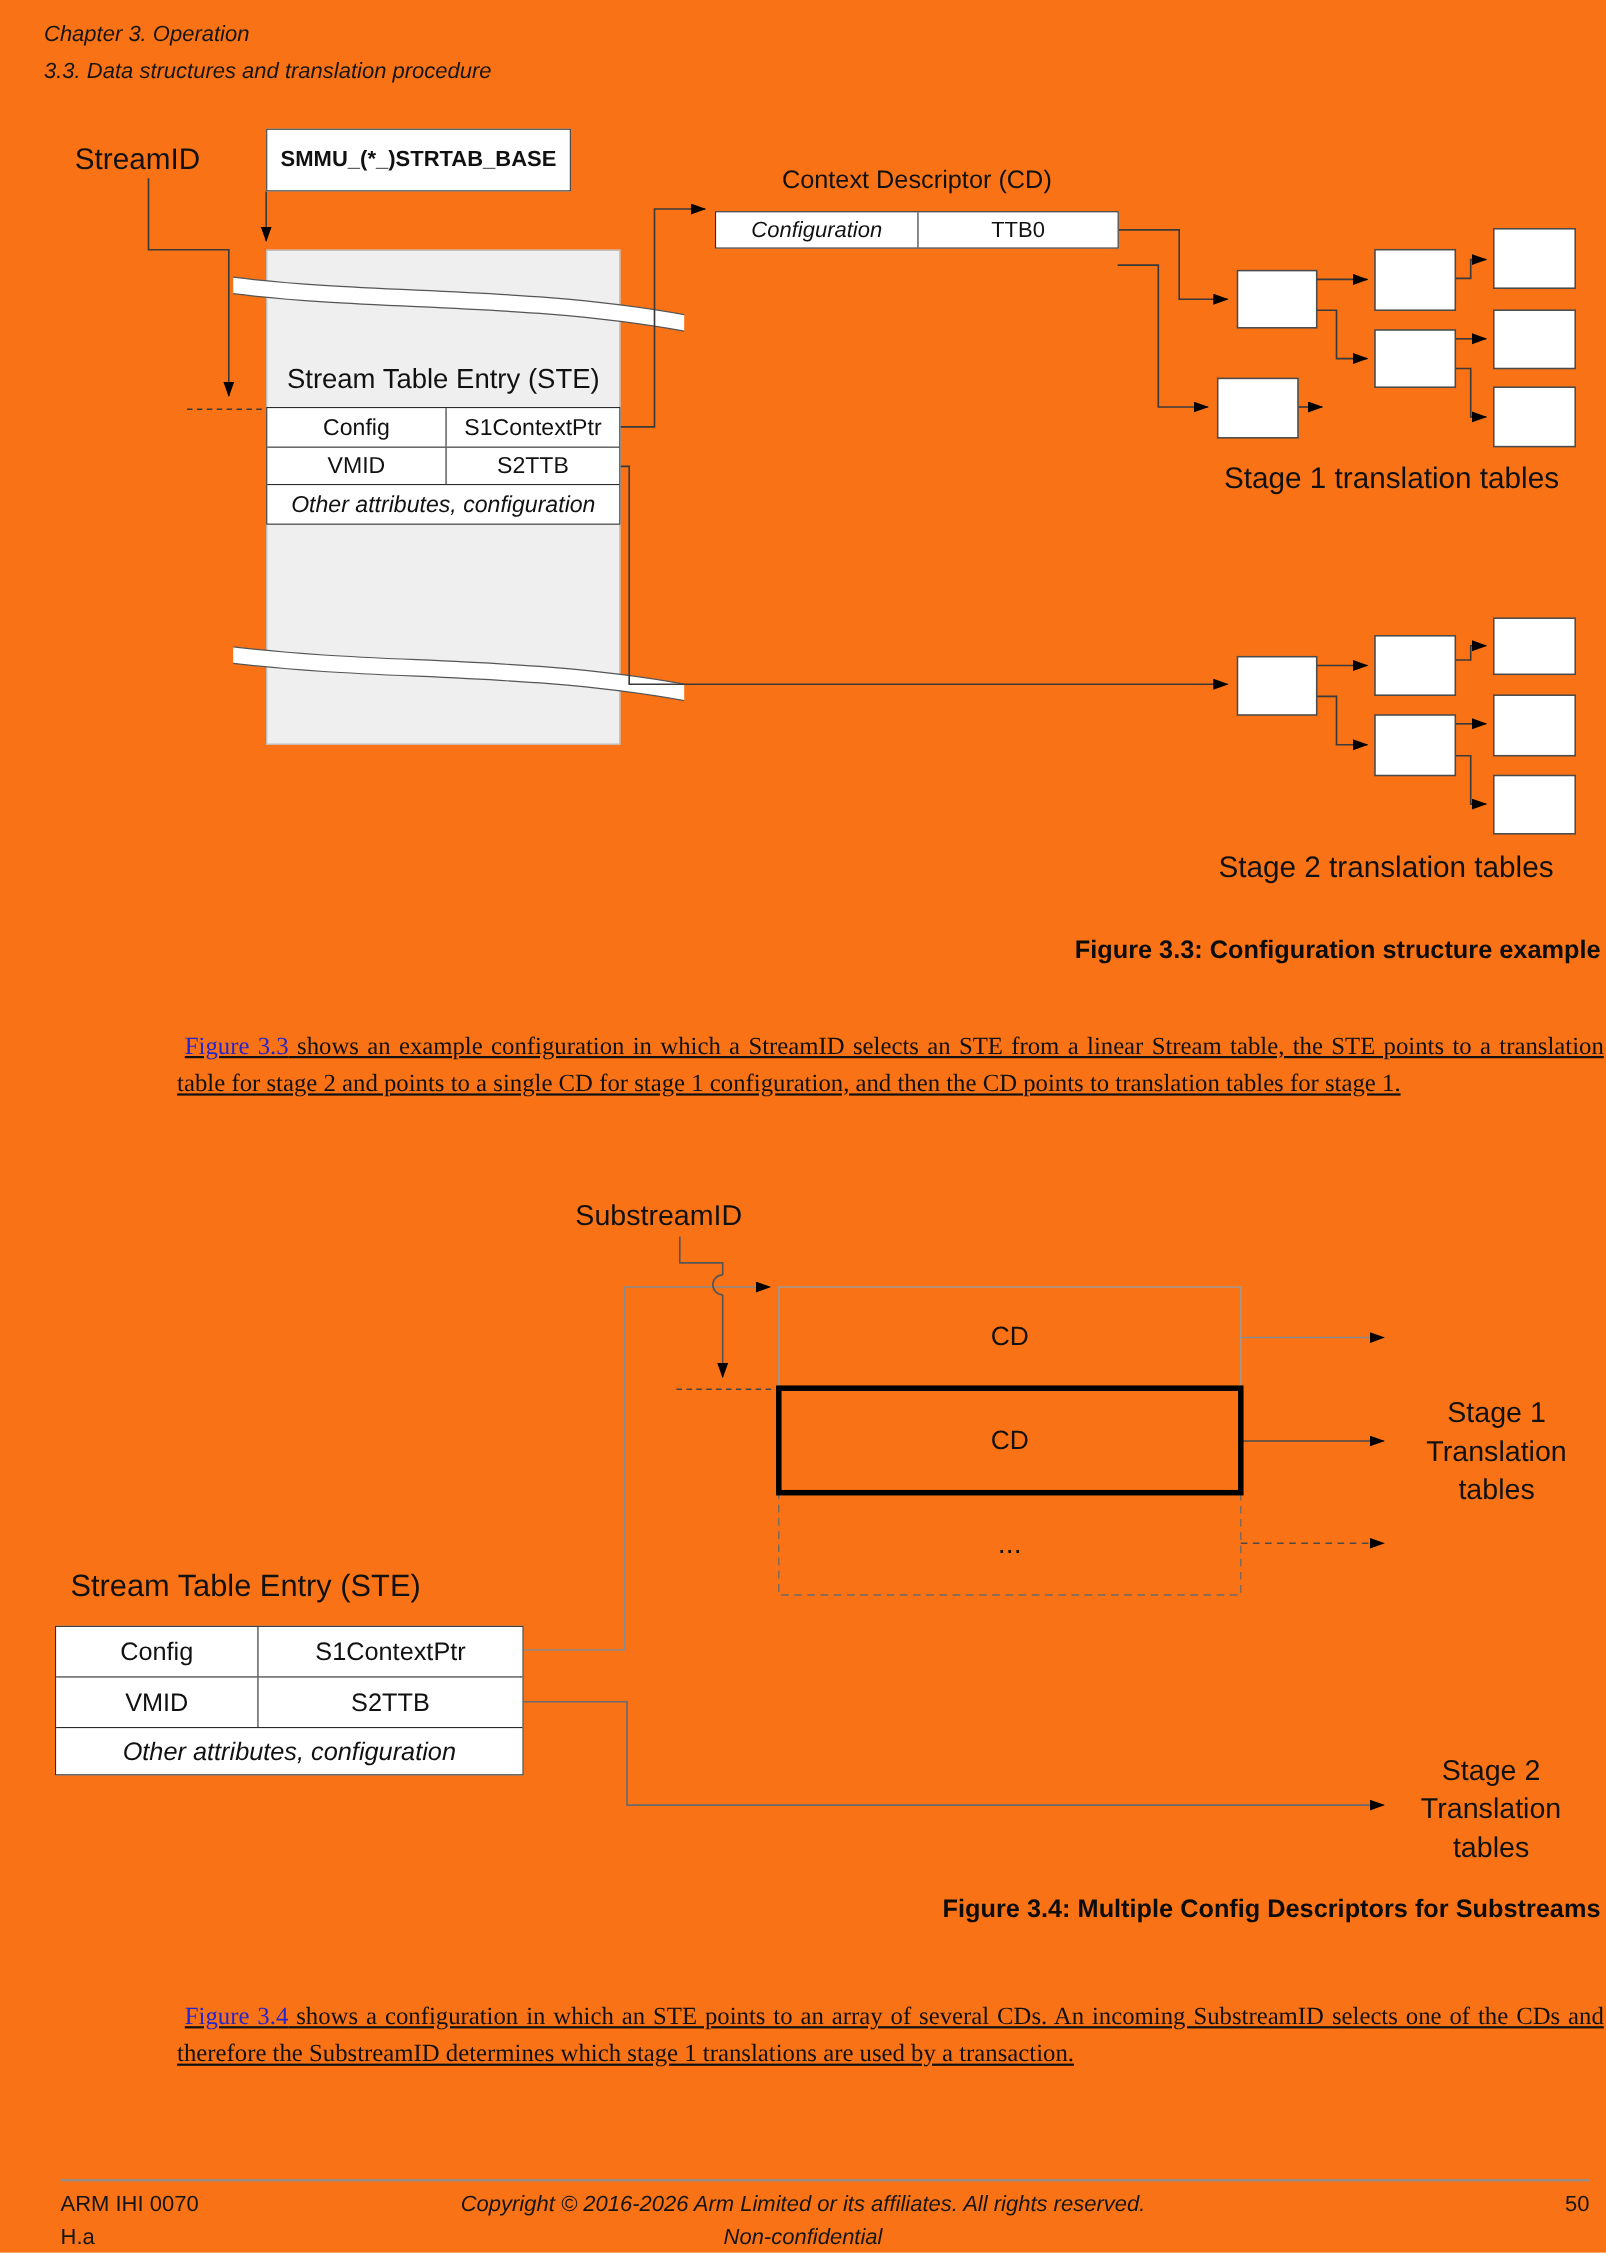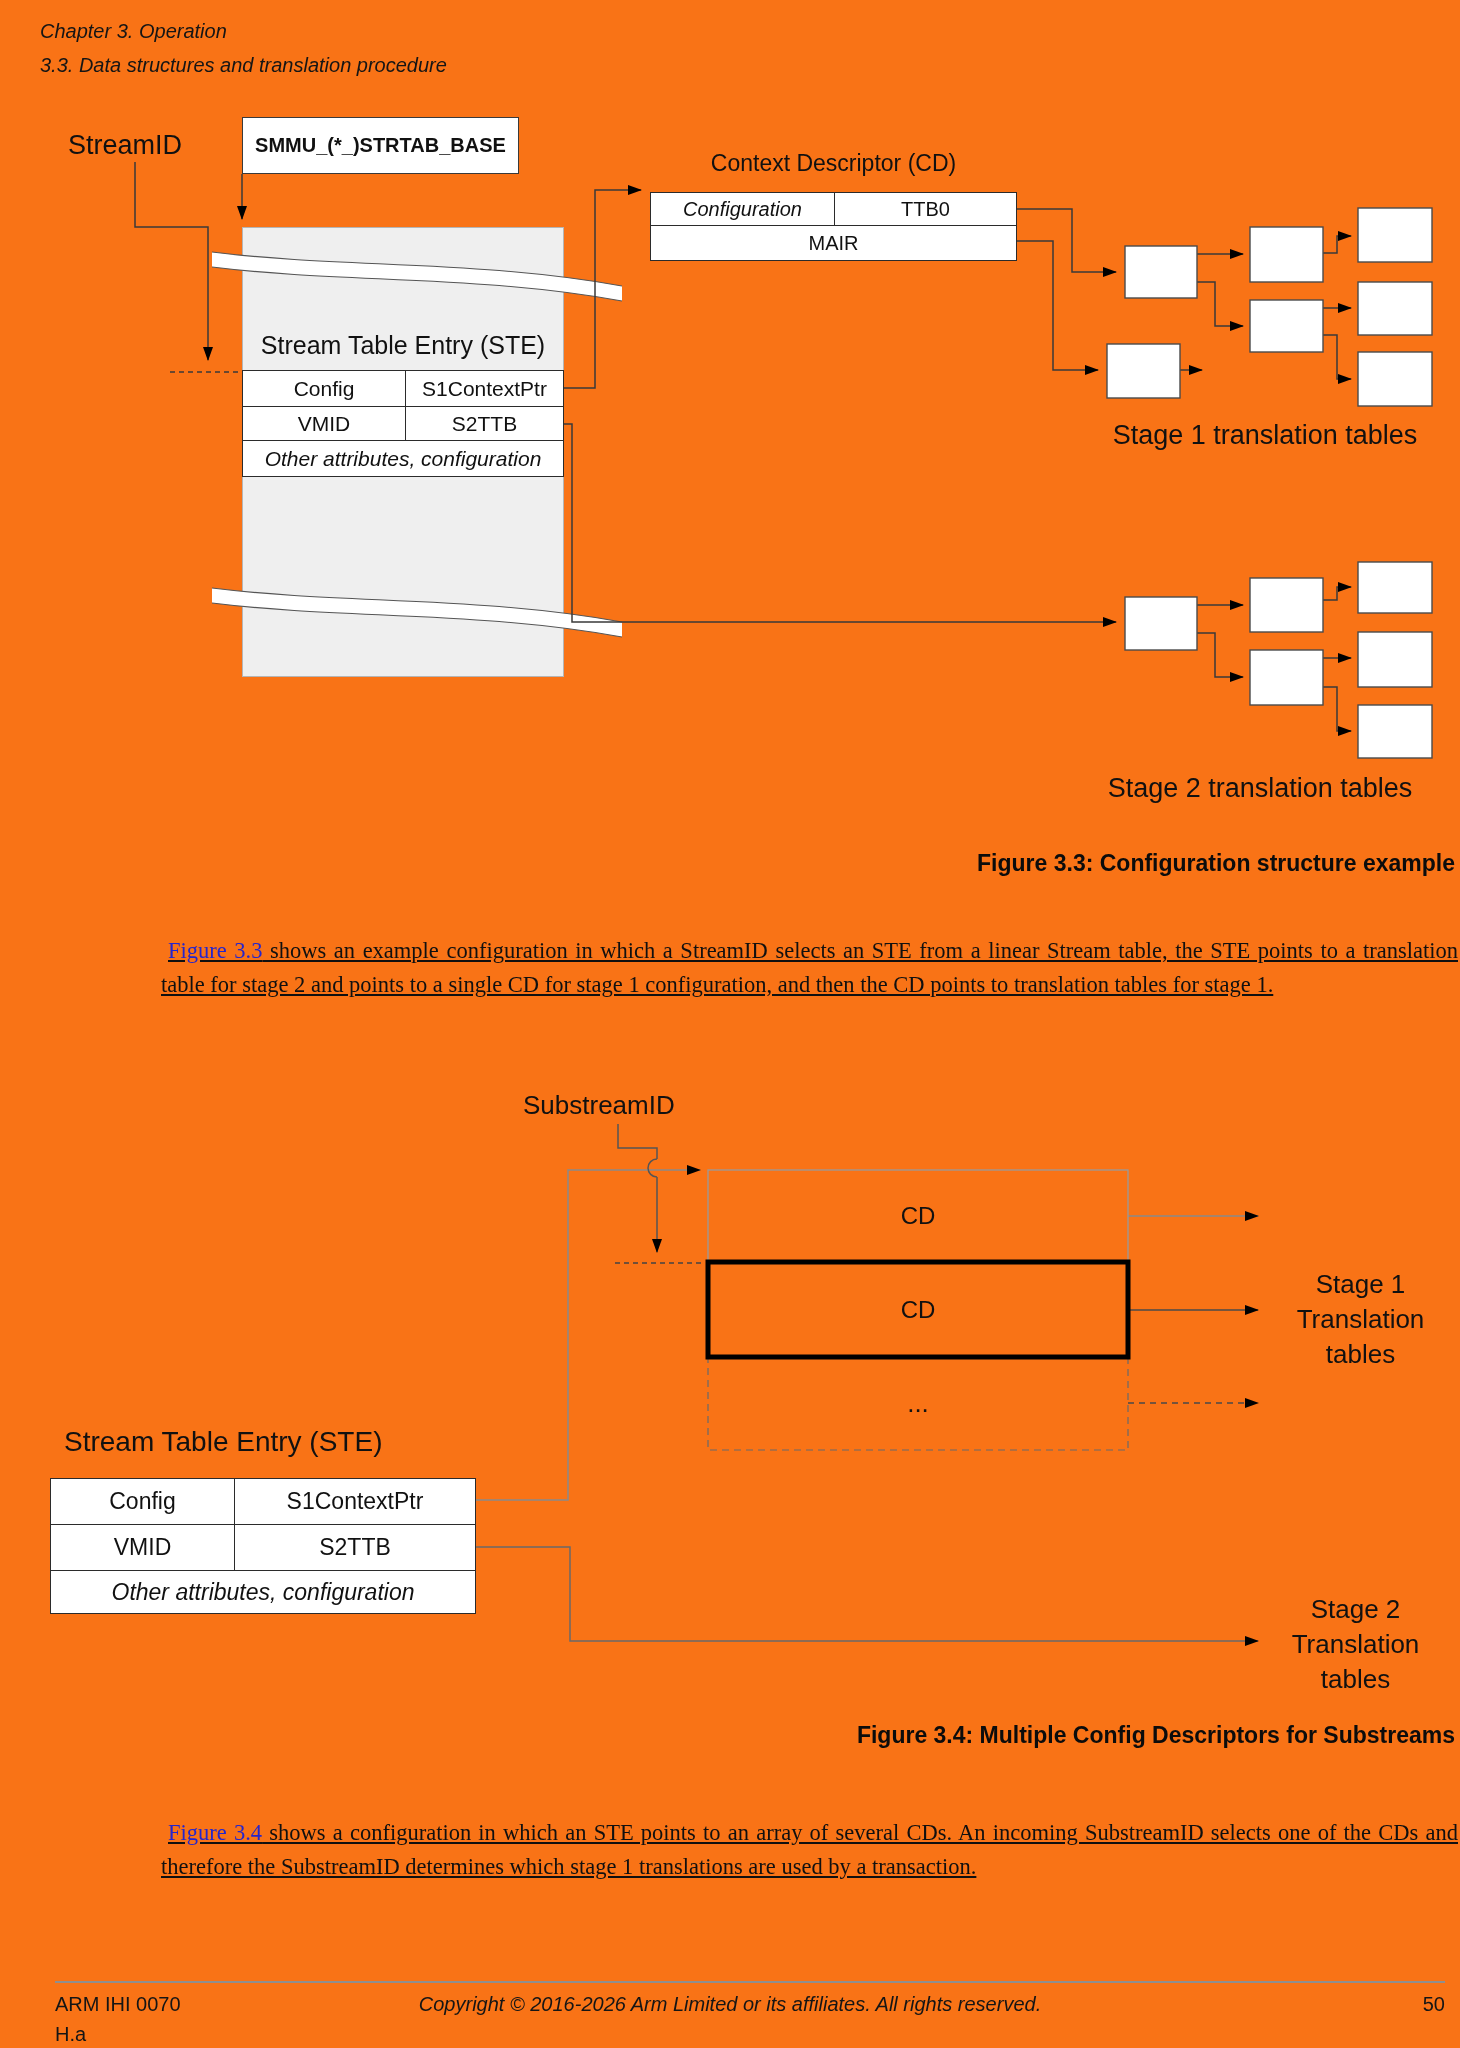--- a/index.html
+++ b/index.html
@@ -136,23 +136,20 @@
     </div>
   </div>
 
   <div class="abs ctr" style="left:650px; top:150px; width:367px; font-size:23px;">Context Descriptor (CD)</div>
 
   <div class="dtable" style="left:650px; top:192px; width:367px; font-size:20px;">
     <div class="drow" style="height:32px;">
       <div class="dcell ital" style="width:183px;">Configuration</div>
       <div class="dcell" style="flex:1;">TTB0</div>
     </div>
-    <div class="drow" style="height:35px;">
-      <div class="dcell" style="flex:1;">MAIR</div>
-    </div>
   </div>
 
   <div class="abs ctr" style="left:1085px; top:420px; width:360px; font-size:27px;">Stage 1 translation tables</div>
   <div class="abs ctr" style="left:1080px; top:773px; width:360px; font-size:27px;">Stage 2 translation tables</div>
 
   <div class="abs caption" style="left:500px; top:850px; width:955px;">Figure 3.3: Configuration structure example</div>
 
   <div class="abs para" style="left:161px; top:934px; width:1297px;">
     <span class="link">Figure 3.3</span><span> shows an example configuration in which a StreamID selects an STE from a linear Stream table, the STE points to a translation table for stage 2 and points to a single CD for stage 1 configuration, and then the CD points to translation tables for stage 1.</span>
   </div>
@@ -199,15 +196,16 @@
   <div class="abs caption" style="left:500px; top:1722px; width:955px;">Figure 3.4: Multiple Config Descriptors for Substreams</div>
 
   <div class="abs para" style="left:161px; top:1816px; width:1297px;">
     <span class="link">Figure 3.4</span><span> shows a configuration in which an STE points to an array of several CDs. An incoming SubstreamID selects one of the CDs and therefore the SubstreamID determines which stage 1 translations are used by a transaction.</span>
   </div>
 
   <div class="abs" style="left:55px; top:1981px; width:1390px; height:2px; background:#8f8f8f;"></div>
   <div class="abs ftr" style="left:55px; top:1993px;">ARM IHI 0070</div>
   <div class="abs ftr" style="left:55px; top:2023px;">H.a</div>
   <div class="abs ftr ital ctr" style="left:230px; top:1993px; width:1000px;">Copyright © 2016-2026 Arm Limited or its affiliates. All rights reserved.</div>
+  <div class="abs ftr ital ctr" style="left:230px; top:2023px; width:1000px;">Non-confidential</div>
   <div class="abs ftr rgt" style="left:1305px; top:1993px; width:140px;">50</div>
 
 </div>
 
 </body></html>

